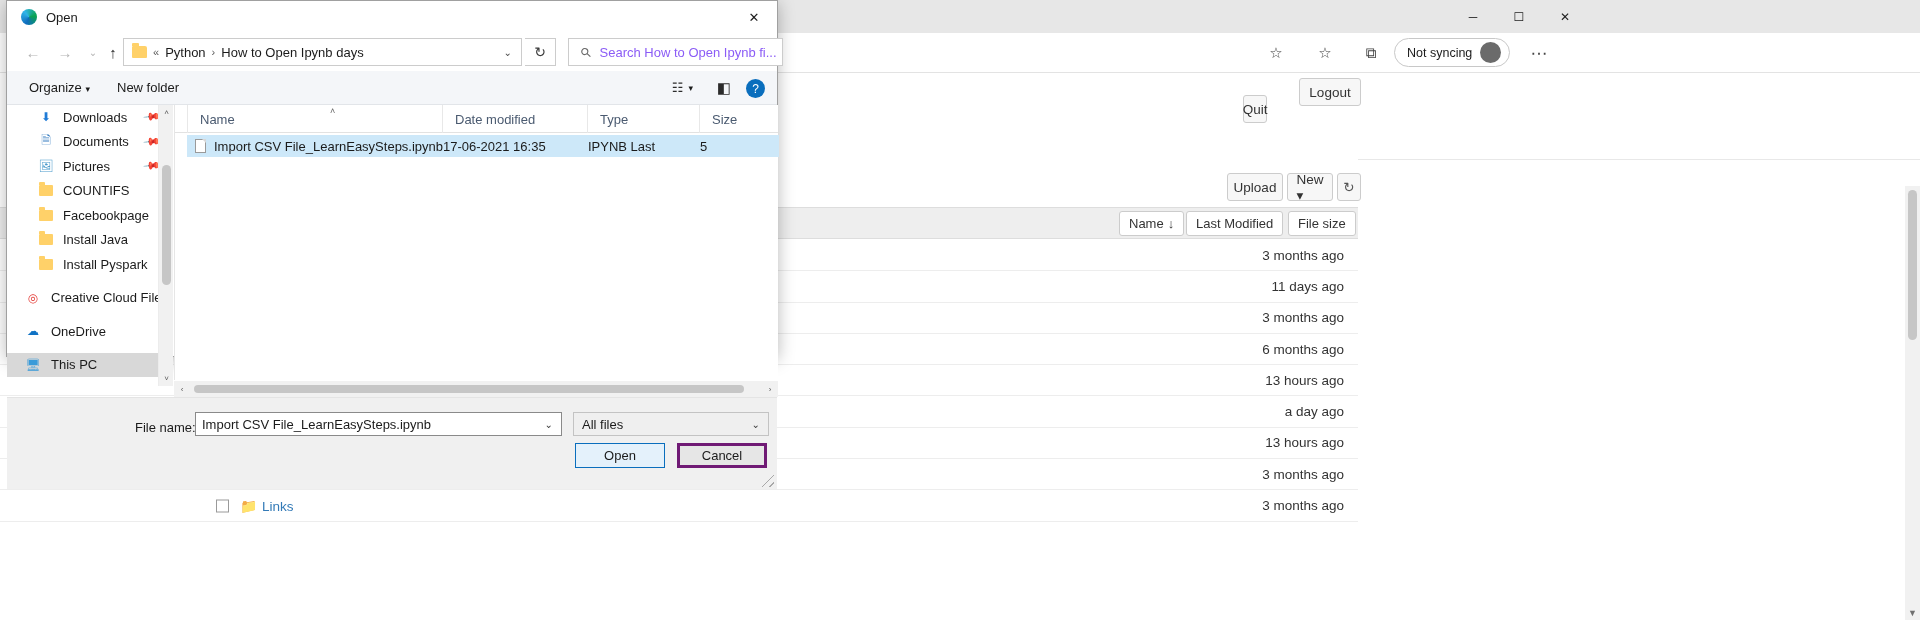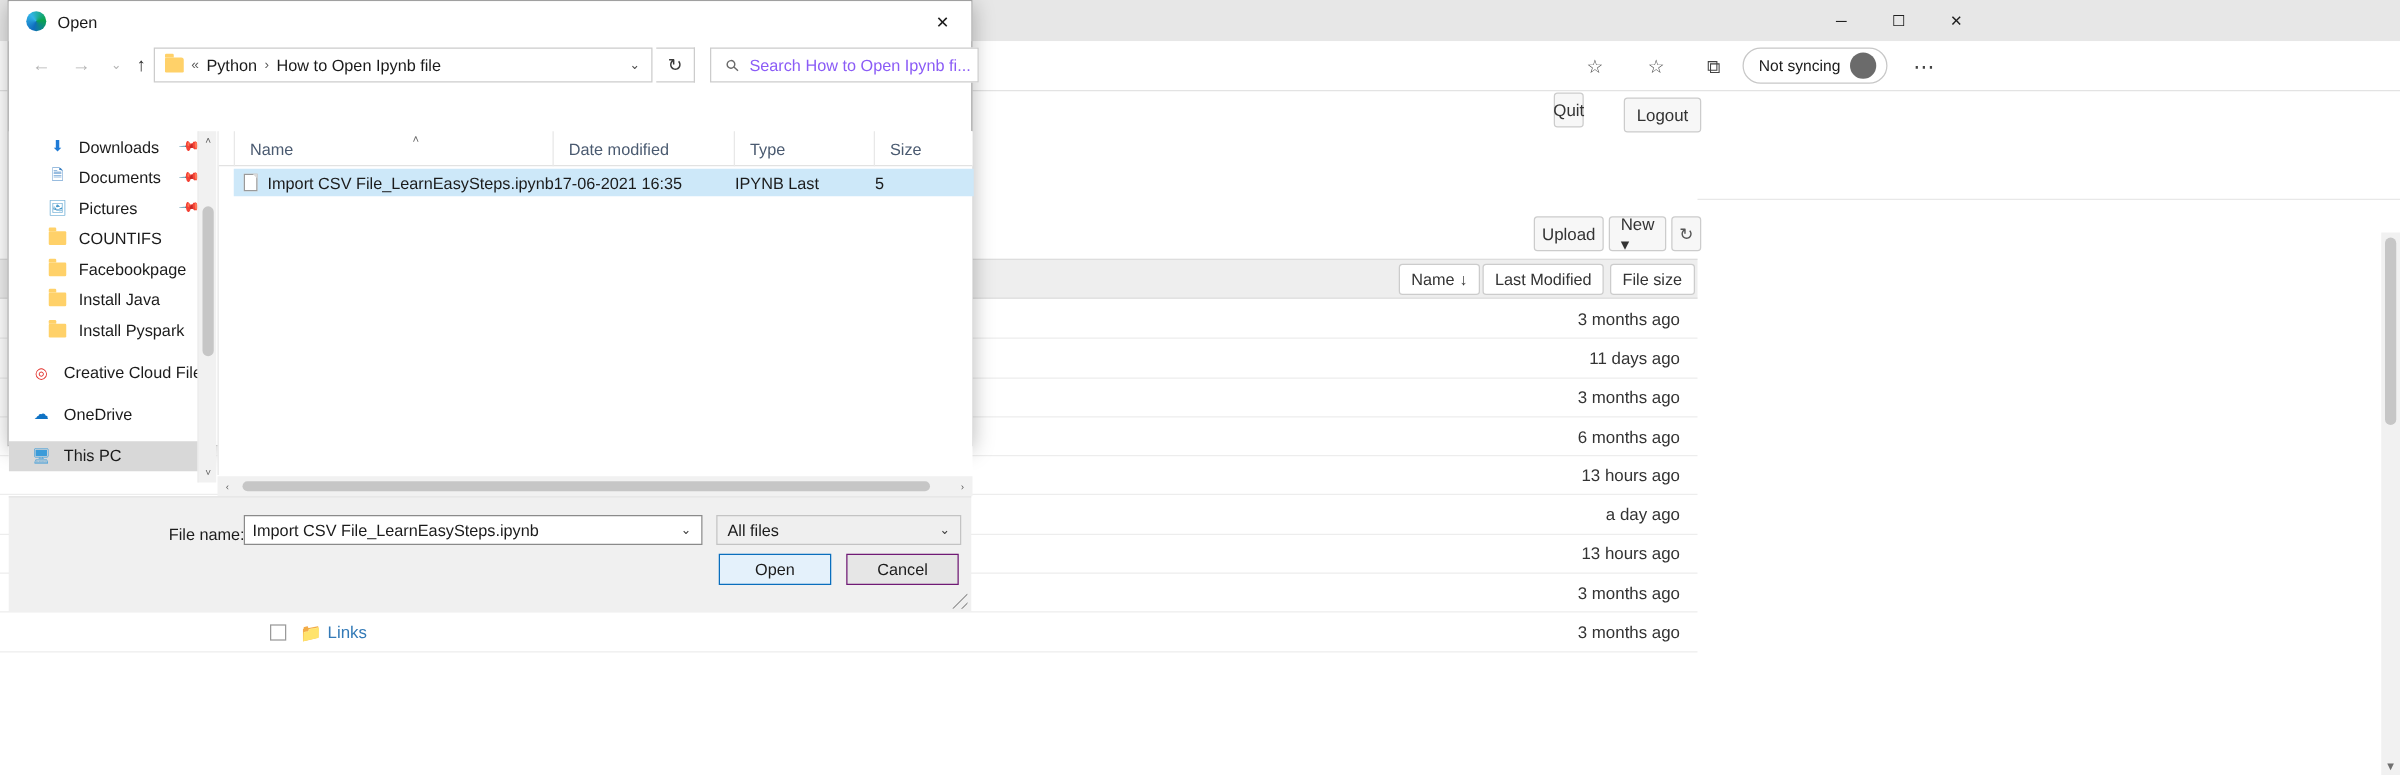--- a/index.html
+++ b/index.html
@@ -60,21 +60,21 @@
 
   
   .jup { position: absolute; left: 0; top: 74px; width: 1920px; height: 546px; background:#fff; }
 
   .jup-btn {
     position: absolute; border: 1px solid #cccccc; border-radius: 3px;
     background: #f7f7f7; color: #333; font-size: 13.5px;
     height: 28px; display: flex; align-items: center; justify-content: center;
     padding: 0 11px;
   }
-  .btn-quit   { left: 1243px; top: 0;  width: 22px; text-align: right; }
+  .btn-quit   { left: 1243px; top: 21px;  width: 22px; text-align: right; }
   .btn-logout { left: 1299px; top: 4px;  width: 62px; }
   .btn-upload { left: 1227px; top: 99px; width: 56px; }
   .btn-new    { left: 1287px; top: 99px; width: 46px; }
   .btn-refresh{ left: 1337px; top: 99px; width: 23px; color:#555; }
 
   .jup-toolbar-rule {
     position: absolute; left: 1358px; top: 85px; width: 562px; height: 1px; background: #e8e8e8;
   }
 
   .list-head {
@@ -331,21 +331,21 @@
   }
   .dlg-btn {
     position: absolute; top: 45px; height: 25px; width: 90px;
     display: flex; align-items: center; justify-content: center;
     font-size: 13px; color: #1b1b1b;
   }
   .btn-open {
     left: 568px; background: #e4f1fb; border: 1px solid #0a6ebd;
   }
   .btn-cancel {
-    left: 670px; background: #e6e6e6; border: 1px solid #701a75;
+    left: 670px; background: #e6e6e6; border: 3px solid #701a75;
   }
   .resize-grip {
     position: absolute; right: 3px; bottom: 2px; width: 12px; height: 12px;
     background:
       linear-gradient(135deg, transparent 46%, #a8a8a8 46%, #a8a8a8 54%, transparent 54%),
       linear-gradient(135deg, transparent 76%, #a8a8a8 76%, #a8a8a8 84%, transparent 84%);
   }
 </style>
 </head>
 <body>
@@ -437,32 +437,45 @@
     <div class="nav-ic nav-back">←</div>
     <div class="nav-ic nav-fwd">→</div>
     <div class="nav-ic nav-rec">⌄</div>
     <div class="nav-ic nav-up">↑</div>
 
     <div class="crumb-box">
       <span class="crumb-folder"></span>
       <span class="crumb-sep">«</span>
       <span>Python</span>
       <span class="crumb-sep">›</span>
-      <span>How to Open Ipynb file</span>
+      <span>How to Open Ipynb days</span>
       <span class="crumb-caret">⌄</span>
     </div>
 
     <div class="refresh-box">↻</div>
 
     <div class="search-box">
       <span class="search-ic">⚲</span>
       <span class="search-ph">Search How to Open Ipynb fi...</span>
     </div>
   </div>
 
+  <div class="cmd-bar">
+    <div class="cmd-item cmd-org">
+      <span>Organize</span>
+      <span class="cmd-caret">▾</span>
+    </div>
+    <div class="cmd-item cmd-new">New folder</div>
+    <div class="cmd-view">
+      <span>☷</span>
+      <span class="cmd-caret">▾</span>
+    </div>
+    <div class="cmd-pane">◧</div>
+    <div class="cmd-help">?</div>
+  </div>
 
   <div class="side">
     <div class="side-item">
       <span class="side-ic" style="color:#1f7bd6">⬇</span>
       <span class="side-tx">Downloads</span>
       <span class="pin">📌</span>
     </div>
     <div class="side-item">
       <span class="side-ic" style="color:#3a7fc1">🗎</span>
       <span class="side-tx">Documents</span>

